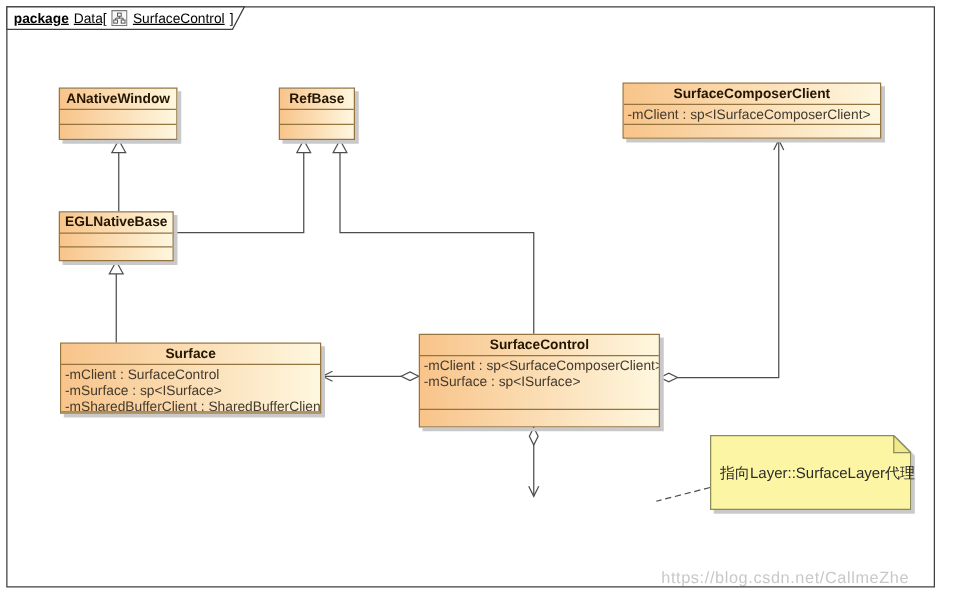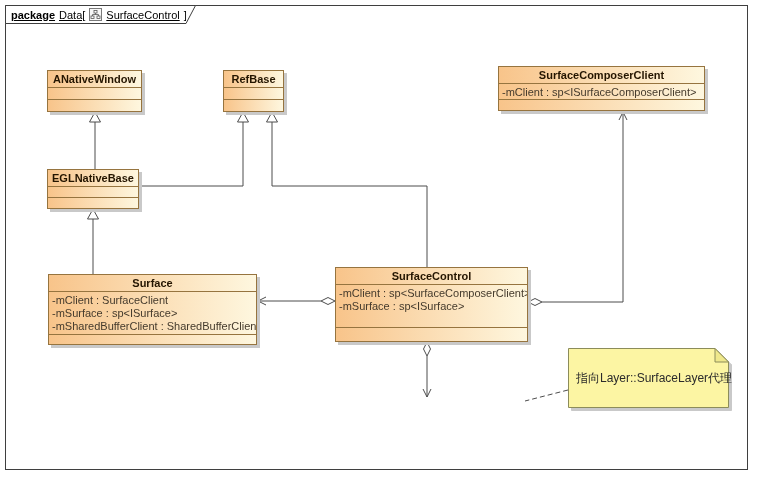--- a/index.html
+++ b/index.html
@@ -42,20 +42,21 @@
   .note-text {
     position:absolute; left:8px; top:22px; z-index:3;
     font-size:12px; color:#2b2b2b; white-space:nowrap;
   }
 </style>
 </head>
 <body>
 
 <div class="canvas">
 
+  <div class="watermark">https://blog.csdn.net/CallmeZhe</div>
 
   <svg class="connectors" width="763" height="484">
 
     <rect x="5.5" y="5.5" width="742" height="464" fill="none" stroke="#3f3f3f" stroke-width="1"></rect>
 
     <polygon points="5.5,5.5 195.5,5.5 186,23.5 5.5,23.5" fill="#ffffff" stroke="#3f3f3f" stroke-width="1"></polygon>
 
     <g stroke="#4d4d4d" stroke-width="1">
 
       <g>
@@ -133,24 +134,24 @@
     </div>
     <div class="uml-comp grow"></div>
   </div>
 
   <div class="uml-class" style="left:47px;top:169px;width:92px;height:40px;">
     <div class="uml-title">EGLNativeBase</div>
     <div class="uml-comp" style="height:11px;"></div>
     <div class="uml-comp grow"></div>
   </div>
 
-  <div class="uml-class" style="left:48px;top:274px;width:209px;height:71px;">
+  <div class="uml-class" style="left:48px;top:274px;width:209px;height:57px;">
     <div class="uml-title">Surface</div>
     <div class="uml-comp attrs" style="height:43px;">
-      <div class="attr-line">-mClient : SurfaceClient</div>
+      <div class="attr-line">-mClient : SurfaceControl</div>
       <div class="attr-line">-mSurface : sp&lt;ISurface&gt;</div>
       <div class="attr-line">-mSharedBufferClient : SharedBufferClient*</div>
     </div>
     <div class="uml-comp grow"></div>
   </div>
 
   <div class="uml-class" style="left:335px;top:267px;width:193px;height:75px;">
     <div class="uml-title">SurfaceControl</div>
     <div class="uml-comp attrs" style="height:43px;">
       <div class="attr-line">-mClient : sp&lt;SurfaceComposerClient&gt;</div>

